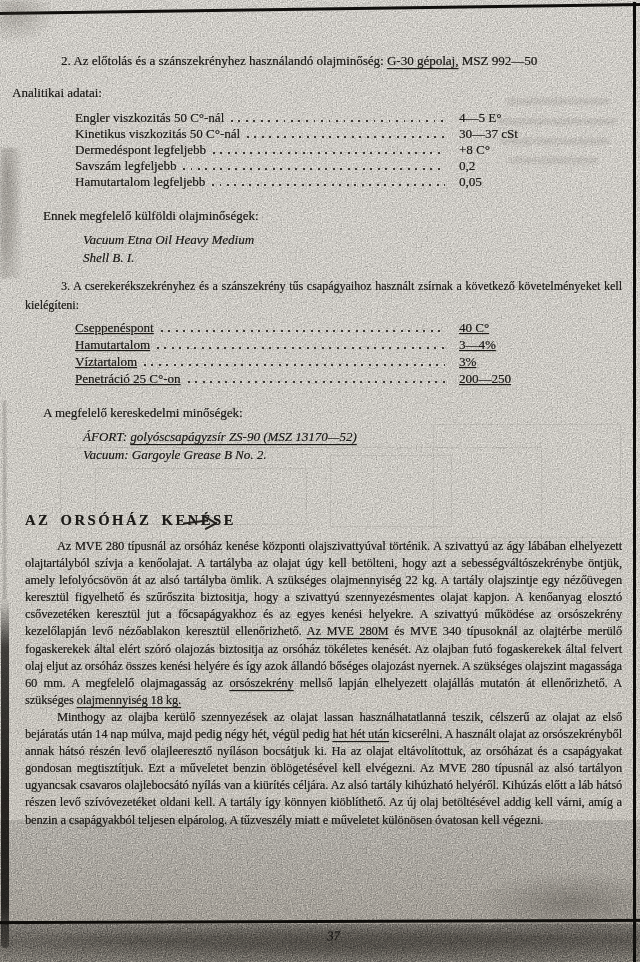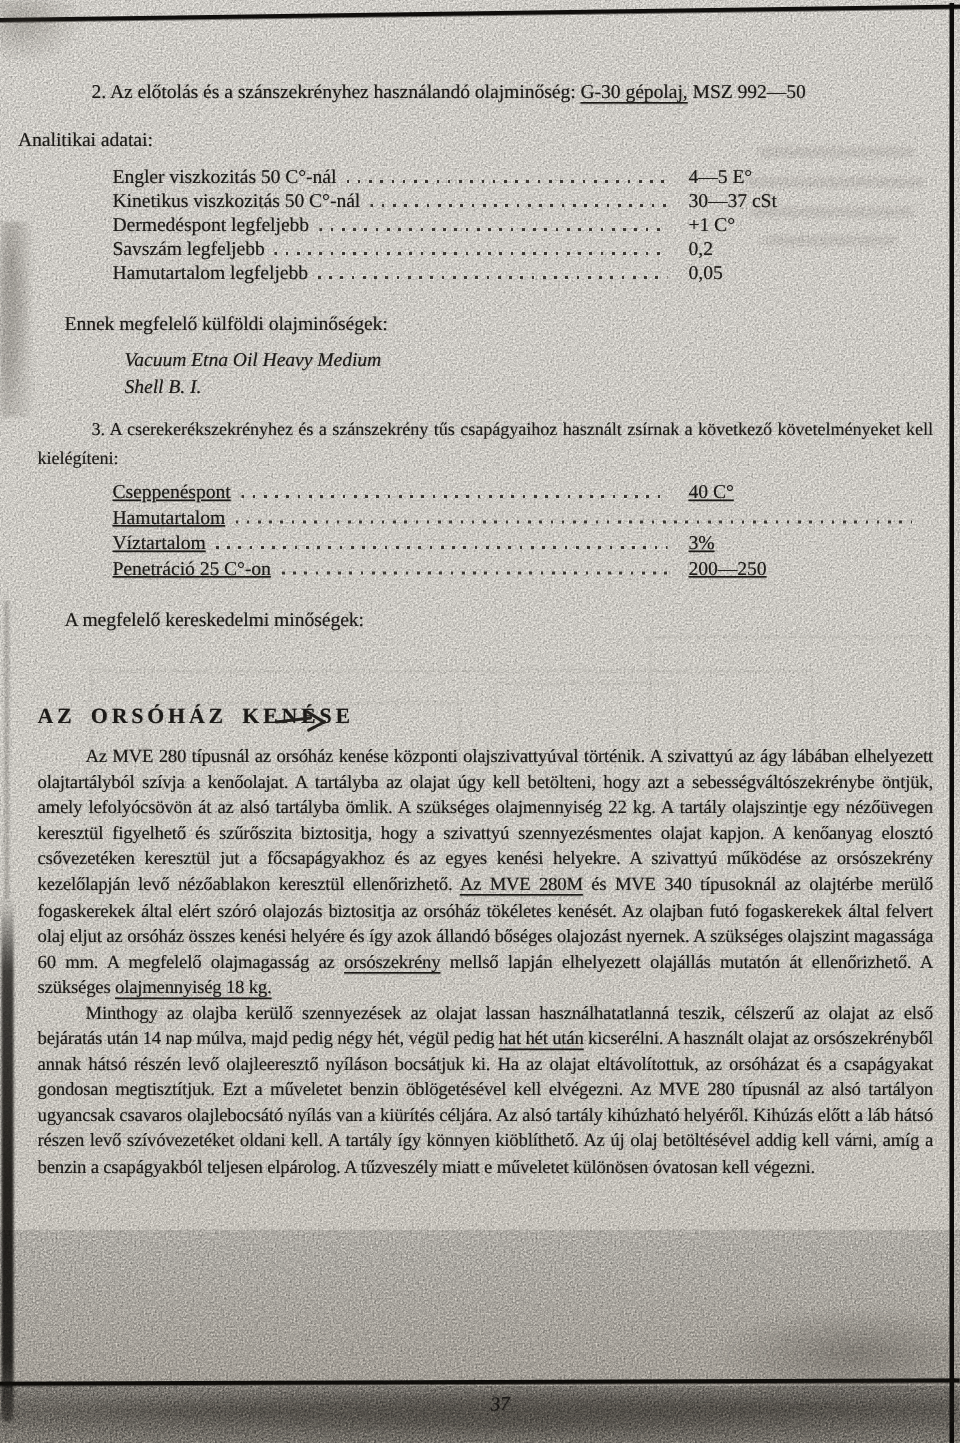--- a/index.html
+++ b/index.html
@@ -156,21 +156,21 @@
           <span class="spec-value">4—5 E°</span>
         </div>
       <div class="spec-row">
           <span class="spec-label">Kinetikus viszkozitás 50 C°-nál</span>
           <span class="spec-dots"></span>
           <span class="spec-value">30—37 cSt</span>
         </div>
       <div class="spec-row">
           <span class="spec-label">Dermedéspont legfeljebb</span>
           <span class="spec-dots"></span>
-          <span class="spec-value">+1 C°</span>
+          <span class="spec-value">+8 C°</span>
         </div>
       <div class="spec-row">
           <span class="spec-label">Savszám legfeljebb</span>
           <span class="spec-dots"></span>
           <span class="spec-value">0,2</span>
         </div>
       <div class="spec-row">
           <span class="spec-label">Hamutartalom legfeljebb</span>
           <span class="spec-dots"></span>
           <span class="spec-value">0,05</span>
@@ -187,34 +187,39 @@
 
     <div class="spec-list list2">
       <div class="spec-row">
           <span class="spec-label">Cseppenéspont</span>
           <span class="spec-dots"></span>
           <span class="spec-value">40 C°</span>
         </div>
       <div class="spec-row">
           <span class="spec-label">Hamutartalom</span>
           <span class="spec-dots"></span>
+          <span class="spec-value">3—4%</span>
         </div>
       <div class="spec-row">
           <span class="spec-label">Víztartalom</span>
           <span class="spec-dots"></span>
           <span class="spec-value">3%</span>
         </div>
       <div class="spec-row">
           <span class="spec-label">Penetráció 25 C°-on</span>
           <span class="spec-dots"></span>
           <span class="spec-value">200—250</span>
         </div>
     </div>
 
     <div class="sub-title">A megfelelő kereskedelmi minőségek:</div>
+    <div class="item-list">
+      <div class="line"><span>ÁFORT:</span>&nbsp;<span class="u">golyóscsapágyzsír ZS-90 (MSZ 13170—52)</span></div>
+      <div class="line"><span>Vacuum:</span>&nbsp;<span>Gargoyle Grease B No. 2.</span></div>
+    </div>
 
     <div class="heading-row">
       <span class="stray-mark">
           <span class="m1"></span>
           <span class="m2"></span>
           <span class="m3"></span>
         </span>
       <span class="heading">AZ ORSÓHÁZ KENÉSE</span>
     </div>
 

